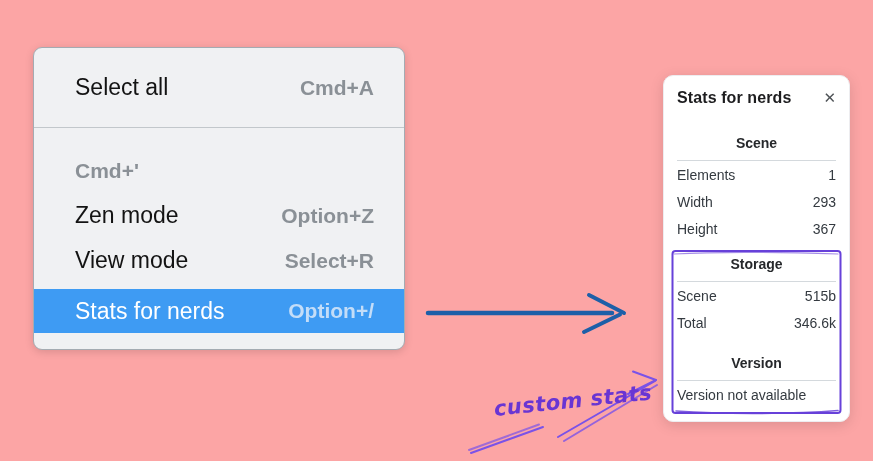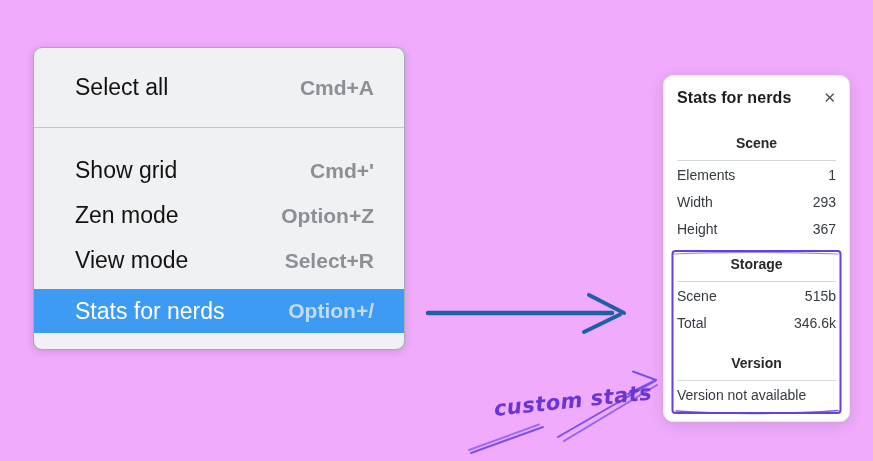--- a/index.html
+++ b/index.html
@@ -1,16 +1,16 @@
 <!DOCTYPE html>
 <html><head>
 <meta charset="utf-8">
 <style>
   html,body { margin:0; padding:0; background:#ffffff; font-family:"Liberation Sans", sans-serif; }
-  .stage { position:relative; width:873px; height:461px; background:#f0abfc; overflow:hidden; }
+  .stage { position:relative; width:873px; height:461px; background:#fca5a5; overflow:hidden; }
 
   
   .menu {
     position:absolute; left:33px; top:47px; width:372px; height:303px; box-sizing:border-box;
     background:#f0f1f3; border:1.5px solid #a4abb2; border-radius:9px;
     box-shadow:0 2px 8px rgba(0,0,0,0.14);
     overflow:hidden;
   }
   .menu-row { display:flex; justify-content:space-between; align-items:center; padding:0 30px 0 41px; }
   .row-top { height:79px; }
@@ -59,21 +59,20 @@
 <div class="stage">
 
   <div class="menu">
     <div class="menu-row row-top">
       <span class="menu-label">Select all</span>
       <span class="menu-shortcut">Cmd+A</span>
     </div>
     <div class="menu-divider"></div>
     <div class="menu-section">
       <div class="menu-row">
-        <span class="menu-label">Show grid</span>
         <span class="menu-shortcut">Cmd+'</span>
       </div>
       <div class="menu-row">
         <span class="menu-label">Zen mode</span>
         <span class="menu-shortcut">Option+Z</span>
       </div>
       <div class="menu-row">
         <span class="menu-label">View mode</span>
         <span class="menu-shortcut">Select+R</span>
       </div>

